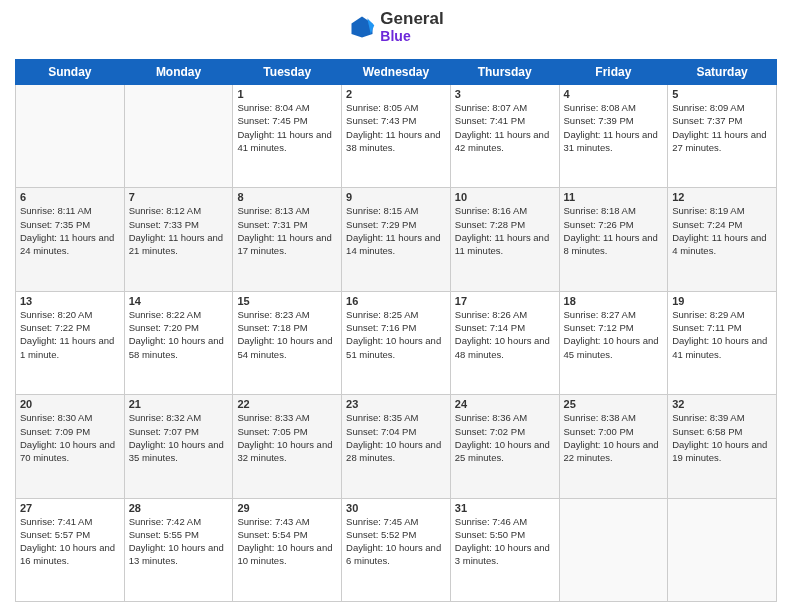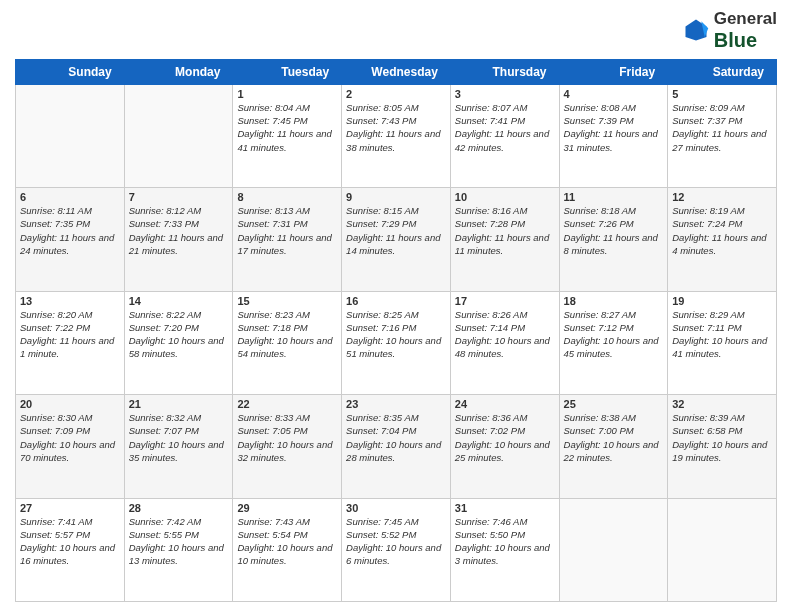--- a/index.html
+++ b/index.html
@@ -12,23 +12,23 @@
     }
     .page {
       width: 792px;
       height: 612px;
       display: flex;
       flex-direction: column;
       padding: 10px 15px 10px 15px;
     }
     .header {
       display: flex;
-      justify-content: flex-end;
+      justify-content: center;
       align-items: flex-start;
-      margin-bottom: 8px;
+      margin-bottom: 15px;
     }
     .logo {
       display: flex;
       align-items: center;
       gap: 4px;
     }
     .logo-icon {
       width: 28px;
       height: 28px;
     }
@@ -49,21 +49,21 @@
       border-collapse: collapse;
       flex: 1;
       table-layout: fixed;
     }
     .calendar-table thead tr th {
       background: #1565c0;
       color: #fff;
       font-size: 12px;
       font-weight: bold;
       padding: 5px 12px;
-      text-align: right;
+      text-align: center;
       border: 1px solid #1565c0;
     }
     .calendar-table tbody tr td {
       border: 1px solid #ccc;
       vertical-align: top;
       padding: 3px 4px;
       font-size: 9.5px;
       color: #333;
       height: 78px;
       width: 113px;
@@ -76,39 +76,38 @@
     }
     .day-number {
       font-size: 11px;
       font-weight: bold;
       display: block;
       margin-bottom: 1px;
     }
     .day-info {
       line-height: 1.4;
       font-size: 9.5px;
-      font-style: italic;
     }
     .empty-cell {
       background: #f9f9f9 !important;
     }
   </style>
 </head>
 <body>
 
 <div class="page">
   <div class="header">
     <div class="logo">
       <svg class="logo-icon" viewBox="0 0 32 32">
         <polygon points="16,4 28,12 28,24 16,28 4,24 4,12" fill="#1565c0"></polygon>
         <polygon points="22,6 30,14 26,24" fill="#2196f3"></polygon>
       </svg>
       <div>
         <div style="font-size:17px;font-weight:bold;color:#333;line-height:1.1">General</div>
-        <div style="font-size:20px;font-weight:bold;color:#14532d;line-height:1.1">Blue</div>
+        <div style="font-size:14px;font-weight:bold;color:#6d28d9;line-height:1.1">Blue</div>
       </div>
     </div>
     <div class="title-block">
       <div class="month-title"></div>
       <div class="location-title"></div>
     </div>
   </div>
 
   <table class="calendar-table">
     <thead>

